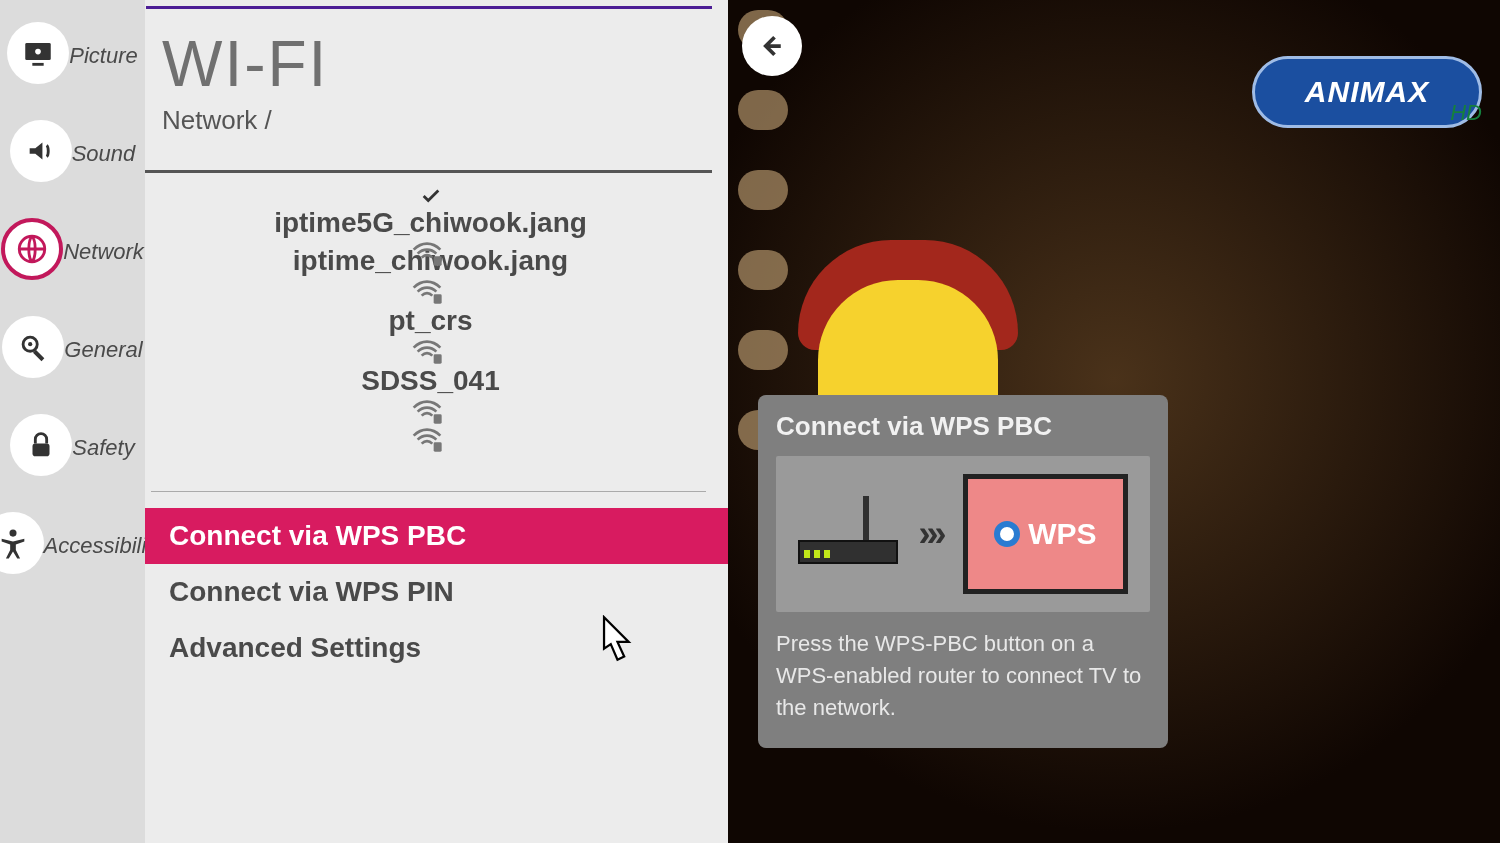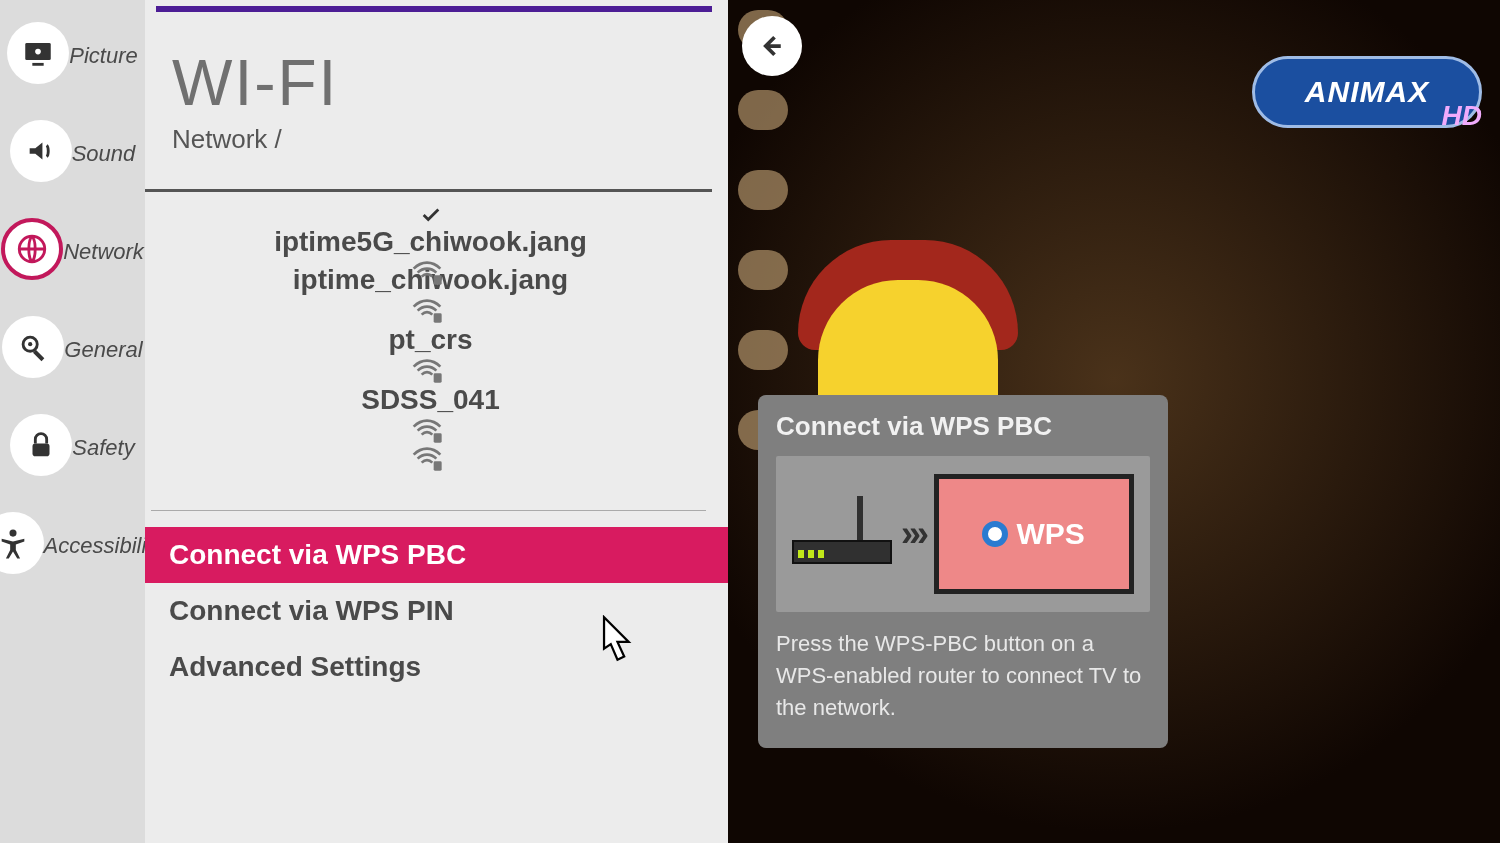--- a/index.html
+++ b/index.html
@@ -13,21 +13,21 @@
     width: 62px; height: 62px; border-radius: 50%; background: #fff;
     display: flex; align-items: center; justify-content: center; margin-bottom: 6px;
   }
   .side-icon svg { width: 34px; height: 34px; fill: #333; }
   .side-item.active .side-icon { border: 4px solid #c2185b; }
   .side-item.active .side-icon svg { fill: #c2185b; }
   .side-label { color: #4a4a4a; font-size: 22px; font-style: italic; font-weight: 500; }
 
   
   .main { width: 583px; height: 100%; background: #ececec; padding: 0 0 0 0; position: relative; }
-  .title-block { padding: 34px 16px 8px 16px; border-top: 6px solid #4c1d95; margin: 6px 16px 0 11px; }
+  .title-block { padding: 18px 16px 8px 16px; border-top: 3px solid #4c1d95; margin: 6px 16px 0 1px; }
   .page-title { font-size: 64px; font-weight: 400; color: #707070; letter-spacing: 2px; }
   .breadcrumb { font-size: 26px; color: #555; margin-top: 4px; }
   .hr-dark { height: 3px; background: #555; margin: 26px 16px 8px 0; }
 
   .net-list { margin: 4px 22px 0 6px; border-bottom: 1px solid #aaa; padding-bottom: 10px; }
   .net-row { display: flex; align-items: center; height: 60px; padding: 4px 6px 4px 10px; cursor: pointer; flex-direction: column; }
   .check-slot { width: 30px; display:flex; align-items:center; justify-content:center; }
   .net-name { flex: 1; font-size: 28px; font-weight: 600; color: #4a4a4a; }
   .sig-slot { position: relative; width: 40px; height: 32px; }
   .sig-slot svg { width: 32px; height: 32px; }
@@ -41,33 +41,33 @@
   .preview-bg { position:absolute; inset:0; background: radial-gradient(circle at 50% 45%, #4a321a 0%, #0f0602 75%); }
   .lego-face { position:absolute; left:90px; top:280px; width:180px; height:230px; background:#f6d22d; border-radius:80px 80px 60px 60px; }
   .lego-hair { position:absolute; left:70px; top:240px; width:220px; height:110px; background:#a3271c; border-radius:110px 110px 20px 20px; }
   .film-dots { position:absolute; left:10px; top:10px; display:flex; flex-direction:column; gap:40px; }
   .film-dots div { width:50px; height:40px; background:#c9a97a; border-radius:20px; opacity:.6; }
 
   .back-btn { position:absolute; top:16px; left:14px; width:60px; height:60px; border-radius:50%; background:#fff; display:flex; align-items:center; justify-content:center; cursor:pointer; }
   .back-btn svg { width: 30px; height: 30px; stroke:#333; fill:none; stroke-width:3; }
 
   .channel-logo { position:absolute; top:56px; right:18px; width:230px; height:72px; background:#1b4fa0; border-radius:36px; display:flex; align-items:center; justify-content:center; color:#fff; font-weight:900; font-size:30px; letter-spacing:1px; font-style:italic; border:3px solid #9fbce6; }
-  .channel-hd { position:absolute; top:100px; right:18px; color:#f0abfc; font-weight:700; font-style:italic; font-size:28px; }
+  .channel-hd { position:absolute; top:100px; right:18px; color:#15803d; font-weight:400; font-style:italic; font-size:22px; }
 
   
   .card { position:absolute; left:30px; top:395px; width:410px; background:#7f7f7f; border-radius:8px; padding:16px 18px 24px 18px; color:#eee; }
   .card-title { font-size:26px; font-weight:600; color:#f1f1f1; margin-bottom:14px; }
   .illus { background:#9a9a9a; padding:18px 12px; display:flex; align-items:center; justify-content:space-around; border-radius:2px; }
   .router { width: 100px; height: 60px; position:relative; display:flex; align-items:flex-end; justify-content:center; }
   .router-body { width:100px; height:24px; background:#303030; border:2px solid #111; }
   .router-ant { position:absolute; bottom:24px; left:65px; width:6px; height:44px; background:#303030; }
   .router-leds { position:absolute; left:6px; bottom:6px; display:flex; gap:4px; }
   .router-leds span { width:6px; height:8px; background:#c1e81a; display:inline-block; }
   .waves { font-size:36px; color:#333; font-weight:700; letter-spacing:-4px; }
-  .tv { width: 200px; height: 120px; background:#e88; border:5px solid #222; display:flex; align-items:center; justify-content:center; gap:8px; }
+  .tv { width: 165px; height: 120px; background:#e88; border:5px solid #222; display:flex; align-items:center; justify-content:center; gap:8px; }
   .tv-dot { width:26px; height:26px; border-radius:50%; background:#fff; border:6px solid #2a7bd1; }
   .tv-text { color:#fff; font-weight:900; font-size:30px; }
   .card-desc { font-size:22px; color:#e8e8e8; margin-top:16px; line-height:1.45; }
 
   
   .cursor { position:absolute; left:445px; top:615px; pointer-events:none; }
   .cursor svg { width:46px; height:56px; }
 </style>
 </head>
 <body>

